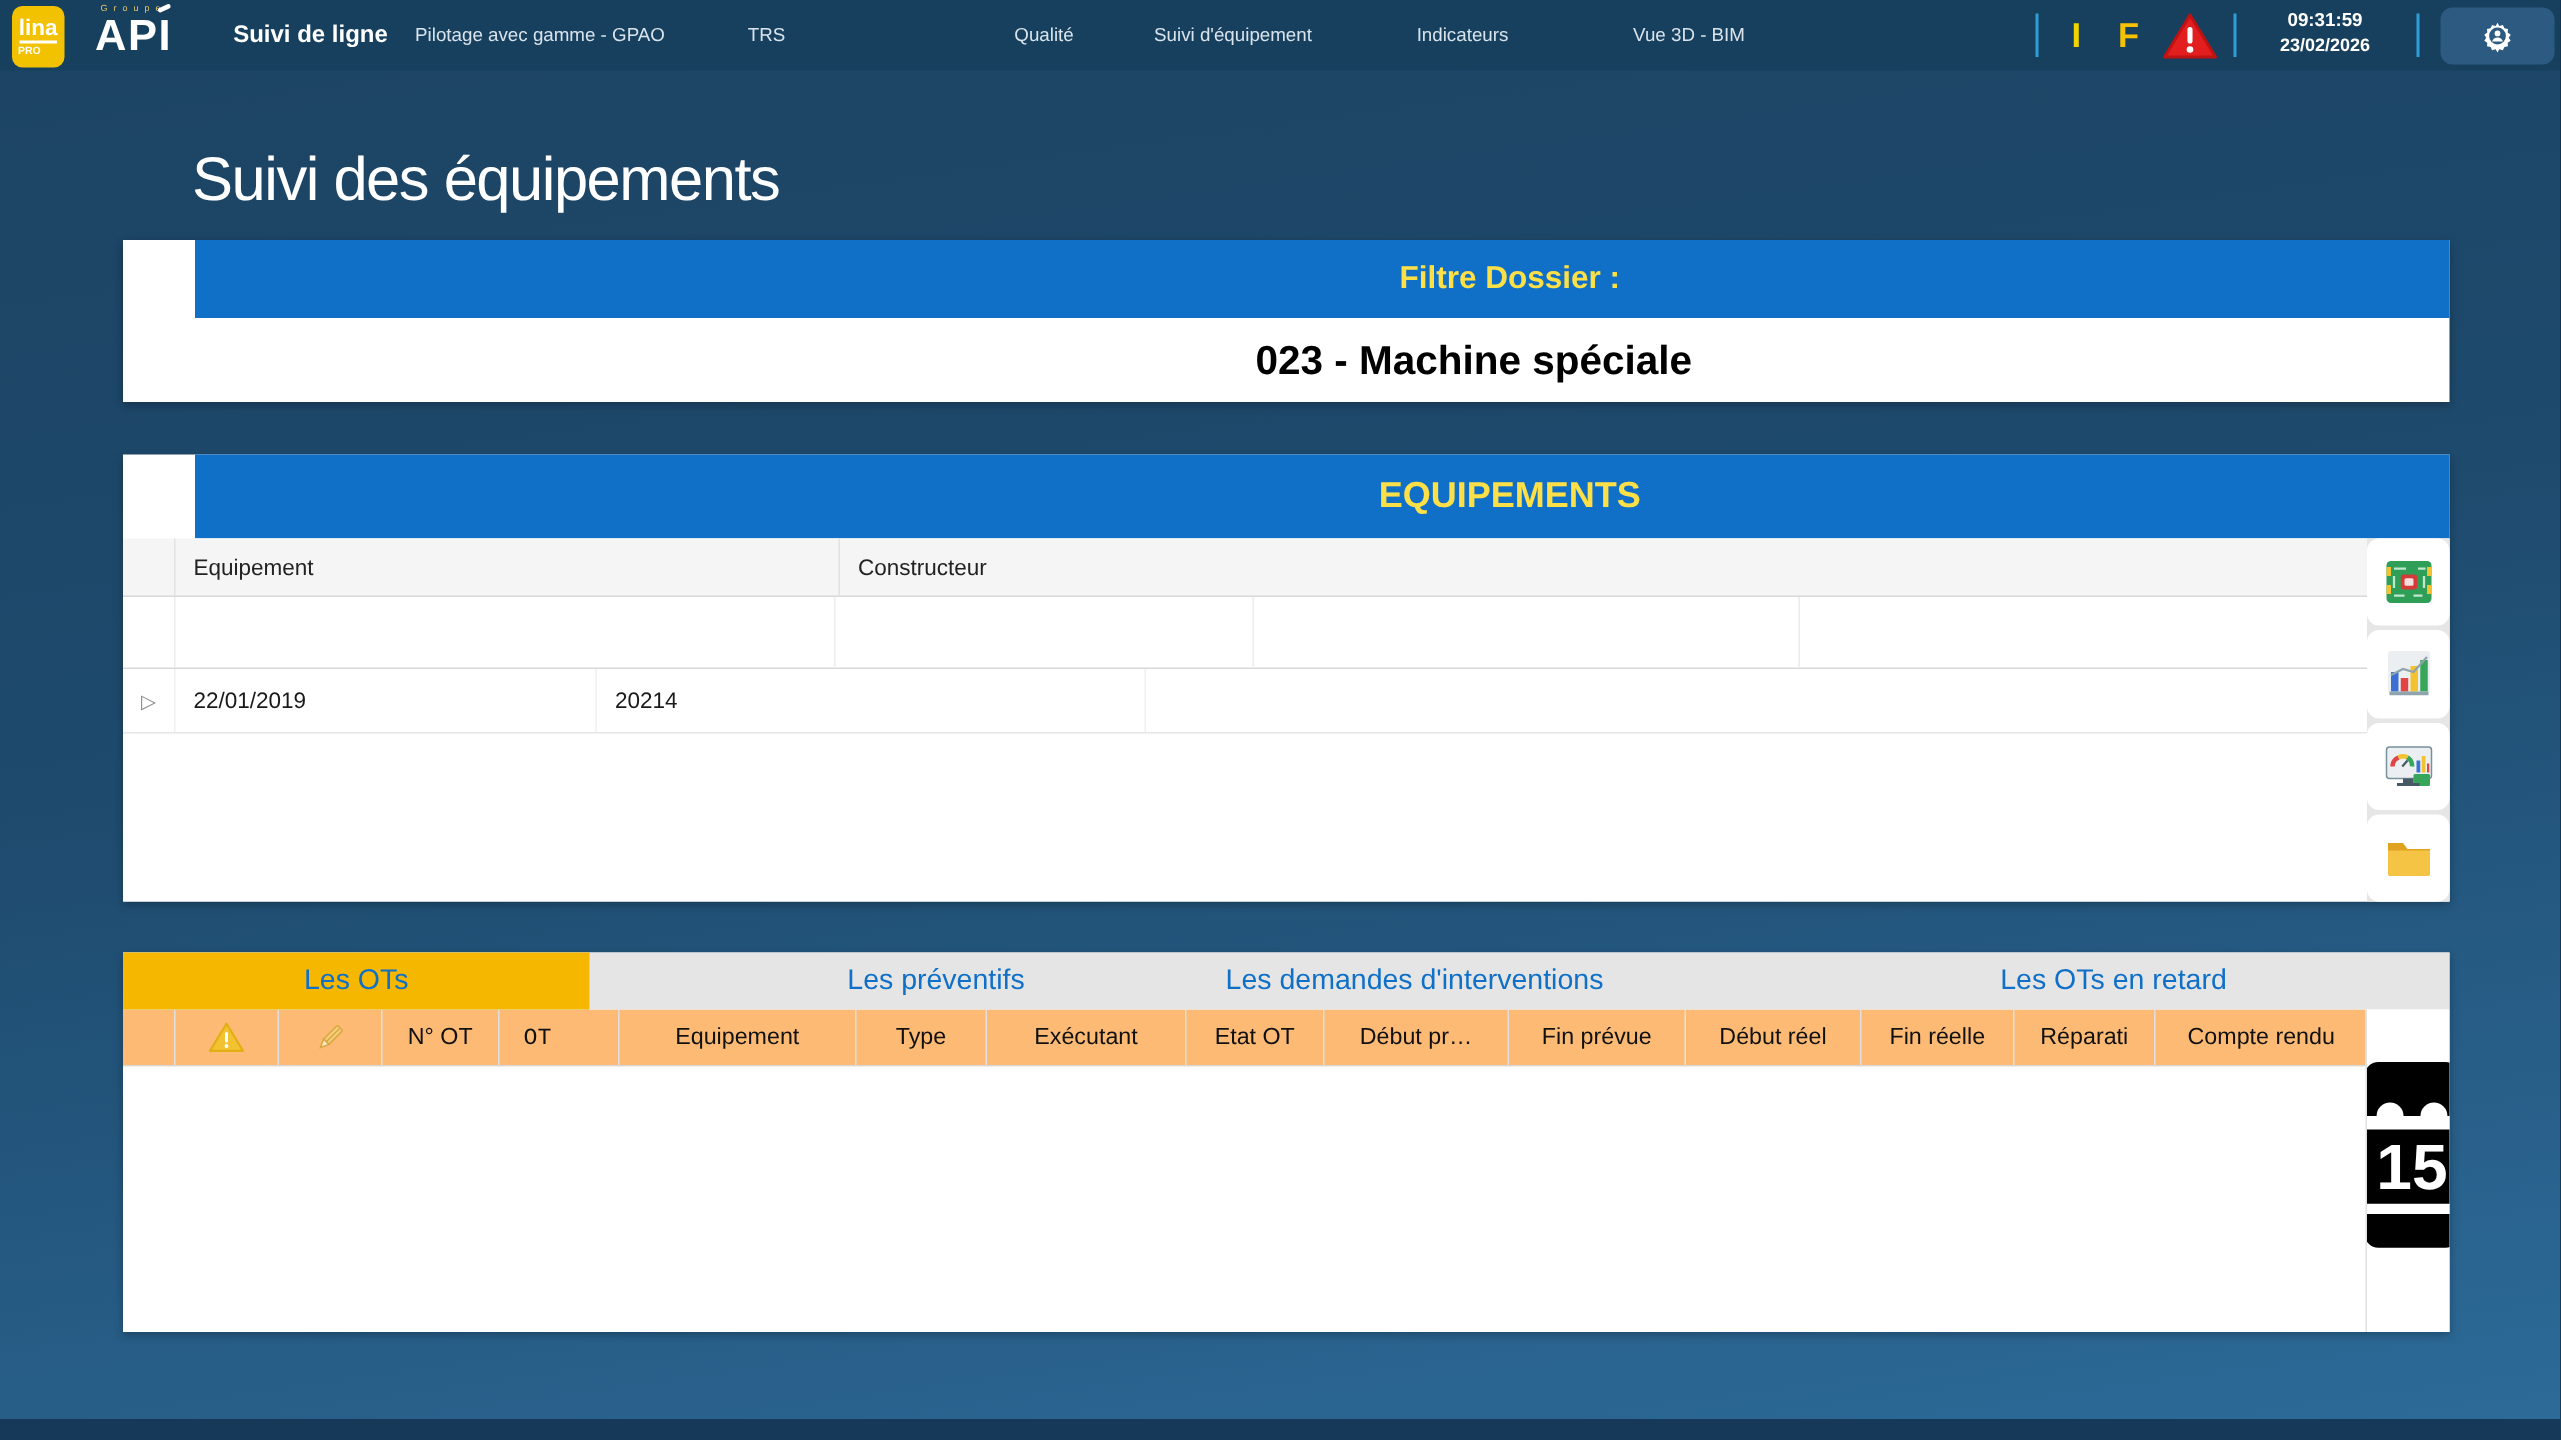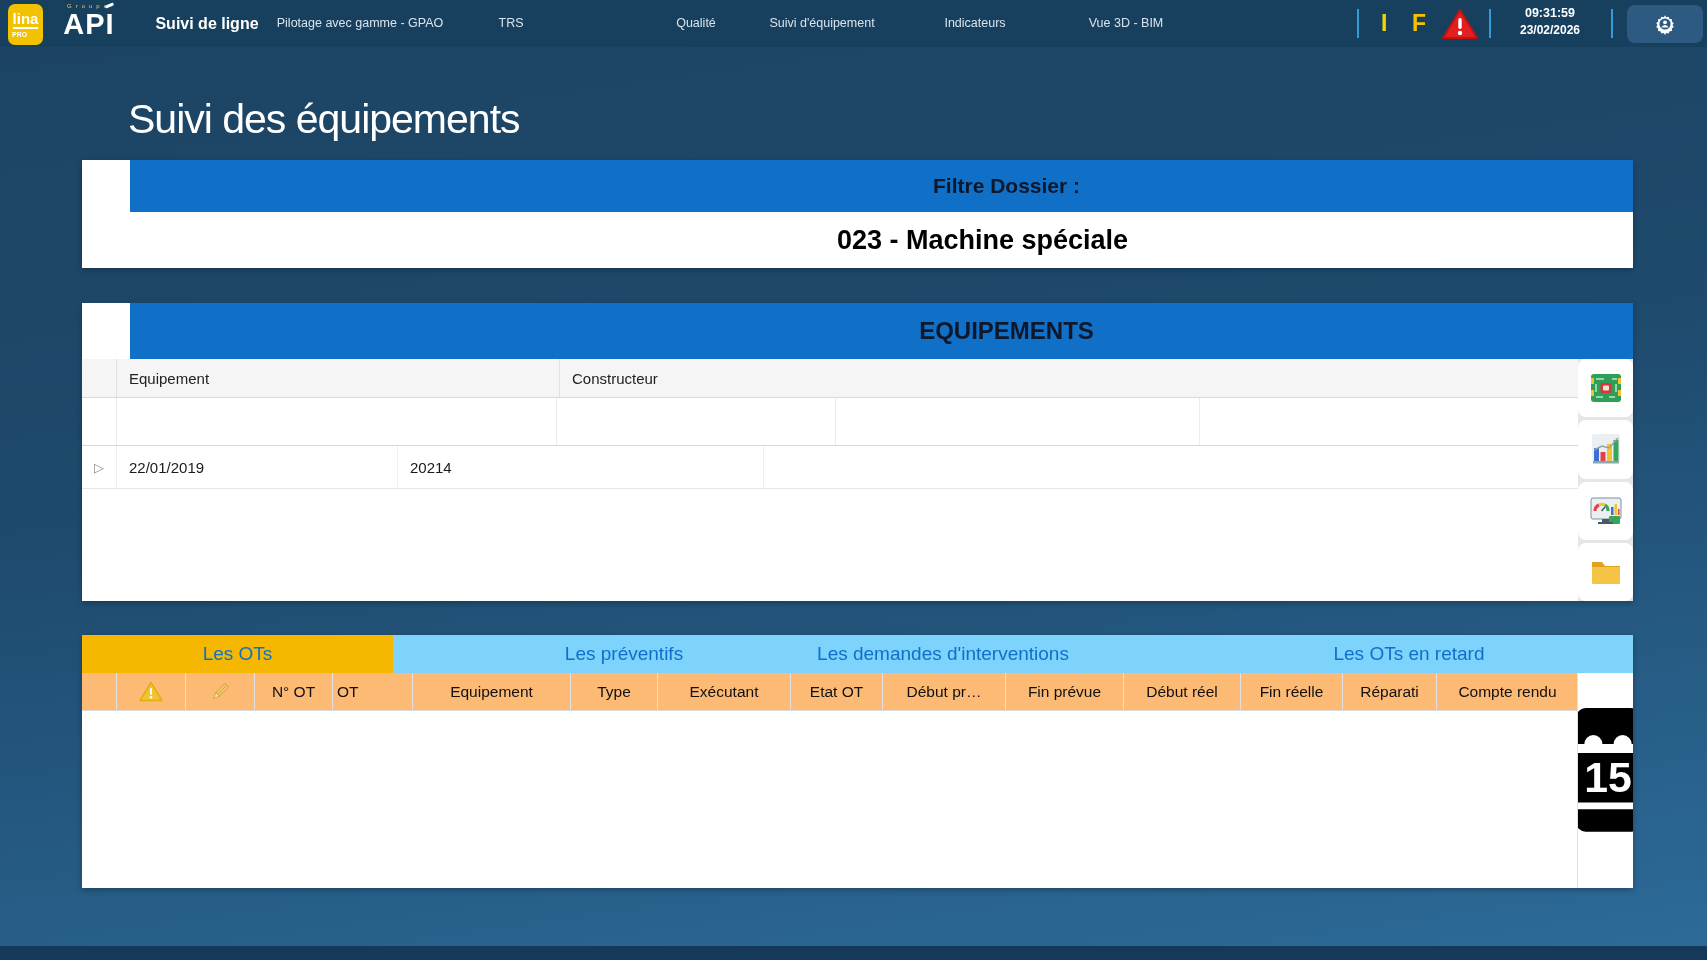--- a/index.html
+++ b/index.html
@@ -26,21 +26,21 @@
   .alert-tri{position:absolute;top:7px;}
   .clock{position:absolute;top:5px;width:110px;text-align:center;color:#fff;font-weight:bold;}
   .clock .t{font-size:12.5px;line-height:17px;}
   .clock .d{font-size:12px;line-height:16px;}
   .gear-btn{position:absolute;top:5px;left:1627px;width:76px;height:38px;background:#2c5a80;border-radius:8px;
     display:flex;align-items:center;justify-content:center;cursor:pointer;}
   
   .page-title{position:absolute;left:128px;top:96px;font-size:41px;font-weight:400;color:#fff;letter-spacing:-1px;}
   
   .panel{position:absolute;left:82px;width:1551px;background:#fff;box-shadow:0 2px 6px rgba(0,0,0,.28);}
-  .panel-header{background:#1070c8;color:#0f172a;display:flex;align-items:center;justify-content:center;padding-left:250px;margin-left:48px;}
+  .panel-header{background:#1070c8;color:#fde047;display:flex;align-items:center;justify-content:center;padding-left:250px;margin-left:48px;}
   .filter-panel{top:160px;height:108px;}
   .filter-panel .panel-header{height:52px;font-size:21px;font-weight:bold;}
   .filter-value{height:56px;display:flex;align-items:center;justify-content:center;padding-left:250px;
     font-size:27px;font-weight:bold;color:#000;cursor:pointer;}
   .equip-panel{top:303px;height:298px;}
   .equip-panel .panel-header{height:56px;font-size:24px;font-weight:bold;}
   .equip-body{position:relative;height:242px;background:#fff;}
   .grid-row{display:flex;width:1496px;}
   .eq-head{height:38px;background:#f5f5f5;border-bottom:1px solid #d8d8d8;}
   .eq-head .cell{display:flex;align-items:center;padding-left:12px;font-size:15px;color:#222;
@@ -52,21 +52,21 @@
     border-right:1px solid #f0f0f0;box-sizing:border-box;padding-left:12px;}
   .c-exp{width:35px;justify-content:center;padding-left:0 !important;}
   .c-eq{width:443px;} .c-date{width:281px;} .c-code{width:366px;} .c-constr{width:381px;border-right:none !important;}
   .expander{color:#8a8a8a;font-size:13px;cursor:pointer;}
   .indent{padding-left:38px;}
   .side-icons{position:absolute;top:0;right:0;bottom:0;width:55px;background:#e6e6e6;
     display:flex;flex-direction:column;gap:3px;}
   .side-btn{flex:1;background:#fff;border-radius:8px;display:flex;align-items:center;justify-content:center;cursor:pointer;}
   
   .ot-panel{top:635px;height:253px;}
-  .tabs-row{position:relative;height:38px;background:#7dd3fc;}
+  .tabs-row{position:relative;height:38px;background:#e5e5e5;}
   .tab-active{position:absolute;left:0;top:0;width:311px;height:38px;background:#f6b700;
     display:flex;align-items:center;justify-content:center;font-size:19px;color:#1070c8;cursor:pointer;}
   .tab-label{position:absolute;top:0;height:38px;display:flex;align-items:center;font-size:19px;color:#1070c8;
     transform:translateX(-50%);white-space:nowrap;cursor:pointer;}
   .ot-header{display:flex;width:1496px;height:38px;background:#fdba74;border-bottom:1px solid #d8d8d8;box-sizing:border-box;}
   .ot-header .hcell{display:flex;align-items:center;justify-content:center;font-size:15.5px;color:#111;
     border-left:1px solid #e0e0e0;box-sizing:border-box;white-space:nowrap;overflow:hidden;cursor:pointer;}
   .ot-header .hcell:first-child{border-left:none;}
   .o0{width:34px;} .o1{width:69px;} .o2{width:69px;} .o3{width:78px;} .o4{width:80px;} .o5{width:158px;}
   .o6{width:87px;} .o7{width:133px;} .o8{width:92px;} .o9{width:123px;} .o10{width:118px;}
@@ -232,21 +232,21 @@
       <div class="hcell o2">
         <svg width="24" height="24" viewBox="0 0 24 24">
           <g transform="rotate(45 12 12)">
             <rect x="9.5" y="2.5" width="5" height="13" rx="1" fill="#f3cd7d" stroke="#d9a73e" stroke-width="1"></rect>
             <line x1="12" y1="3" x2="12" y2="15" stroke="#d9a73e" stroke-width="1"></line>
             <path d="M9.5 15.5 L12 21 L14.5 15.5 Z" fill="#fbe8c4" stroke="#d9a73e" stroke-width="1"></path>
           </g>
         </svg>
       </div>
       <div class="hcell o3">N° OT</div>
-      <div class="hcell o4" style="justify-content:flex-start;padding-left:4px;">OT</div>
+      <div class="hcell o4" style="justify-content:flex-start;padding-left:16px;font-family:Liberation Mono, monospace;">OT</div>
       <div class="hcell o5">Equipement</div>
       <div class="hcell o6">Type</div>
       <div class="hcell o7">Exécutant</div>
       <div class="hcell o8">Etat OT</div>
       <div class="hcell o9">Début pr…</div>
       <div class="hcell o10">Fin prévue</div>
       <div class="hcell o11">Début réel</div>
       <div class="hcell o12">Fin réelle</div>
       <div class="hcell o13">Réparati</div>
       <div class="hcell o14">Compte rendu</div>

